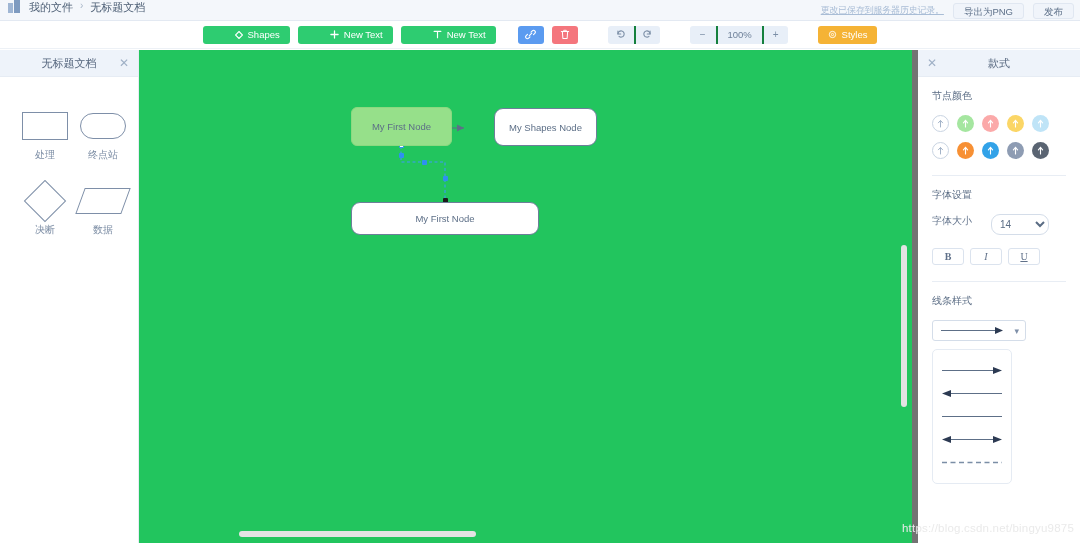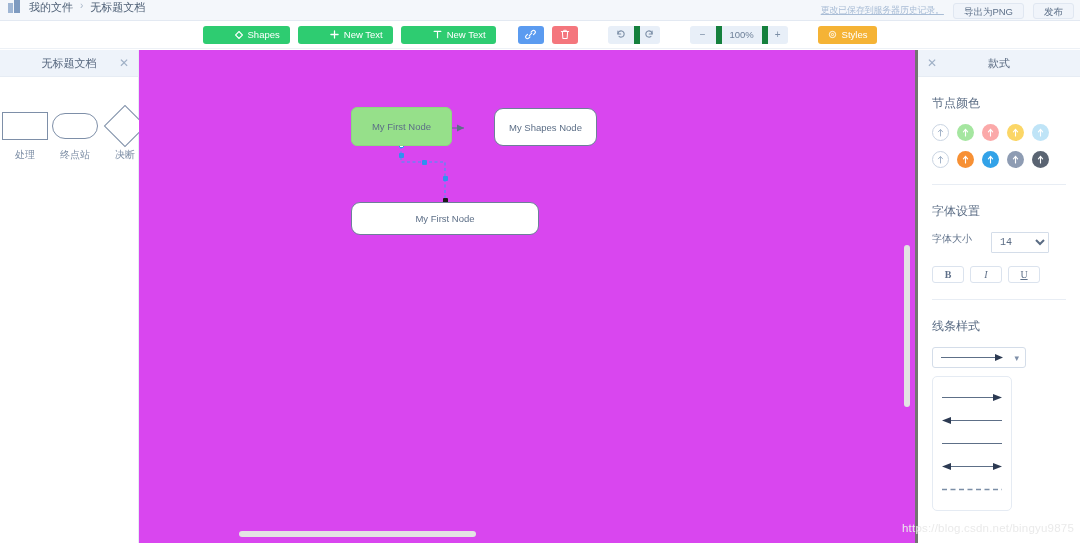--- a/index.html
+++ b/index.html
@@ -90,21 +90,21 @@
     height: 18px; min-width: 26px;
     background: #e8eff8;
     border: none;
     color: #7b8ea6;
     font-size: 10px;
     display: inline-flex; align-items: center; justify-content: center;
     font-family: inherit;
   }
   .tb-group .tbs:first-child { border-radius: 3px 0 0 3px; }
   .tb-group .tbs:last-child  { border-radius: 0 3px 3px 0; }
-  .tb-group .tbs + .tbs { border-left: 6px solid #15803d; }
+  .tb-group .tbs + .tbs { border-left: 2px solid #15803d; }
   .zoomval { min-width: 46px; font-size: 9.5px; color: #6e8099; }
   .spacer-lg { width: 14px; }
   .spacer-sm { width: 6px; }
 
   
   .workspace {
     position: absolute;
     top: 50px; left: 0; right: 0; bottom: 0;
     display: flex;
     background: #ffffff;
@@ -126,38 +126,38 @@
     border-bottom: 1px solid #e6ecf4;
   }
   .panel-head .xclose {
     position: absolute; right: 9px; top: 50%;
     transform: translateY(-50%);
     font-size: 12px; color: #9fb0c6; line-height: 1;
   }
   .panel-head.right .xclose { right: auto; left: 9px; }
   .shape-grid {
     display: grid;
-    grid-template-columns: 1fr 1fr 1fr 1fr;
+    grid-template-columns: 1fr 1fr;
     row-gap: 22px;
-    padding: 32px 6px 0 0;
+    padding: 32px 6px 0 16px;
     justify-items: center;
   }
   .shape-cell { display: flex; flex-direction: column; align-items: center; gap: 5px; }
   .shape-cell .sname { font-size: 10px; color: #7d8ea5; }
   .sw { width: 50px; height: 34px; display: flex; align-items: center; justify-content: center; }
   .sh-rect { width: 46px; height: 28px; border: 1.4px solid #7e8fa8; background: #fff; }
   .sh-diamond { width: 30px; height: 30px; border: 1.4px solid #7e8fa8; transform: rotate(45deg); background: #fff; }
   .sh-round { width: 46px; height: 26px; border: 1.4px solid #7e8fa8; border-radius: 14px; background: #fff; }
   .sh-para { width: 46px; height: 26px; border: 1.4px solid #7e8fa8; transform: skewX(-20deg); background: #fff; }
 
   
   .canvaswrap {
     flex: 1; position: relative; overflow: hidden;
-    background: #d946ef;
-    border-right: 3px solid #737373;
+    background: #22c55e;
+    border-right: 6px solid #737373;
   }
   .canvas { position: absolute; inset: 0; }
 
   .node {
     position: absolute;
     display: flex; align-items: center; justify-content: center;
     font-size: 9.5px;
     color: #5d6f87;
     text-align: center;
   }
@@ -200,43 +200,43 @@
   }
 
   
   .rpanel {
     width: 162px; flex: none;
     background: #ffffff;
     display: flex; flex-direction: column;
   }
   .rsection { padding: 0 14px; }
   .rlabel {
-    font-size: 12px; color: #5a6c84;
-    margin-top: 18px; margin-bottom: 12px;
+    font-size: 10px; color: #5a6c84;
+    margin-top: 12px; margin-bottom: 12px;
   }
   .swatch-rows { display: flex; flex-direction: column; gap: 10px; }
   .swatch-row { display: flex; gap: 8px; }
   .sw-dot {
     width: 17px; height: 17px; border-radius: 50%;
     display: flex; align-items: center; justify-content: center;
     position: relative;
   }
   .sw-dot.ring { background: #ffffff; border: 1px solid #c9d4e2; }
   .sw-dot svg { display: block; }
   .rdivider { height: 1px; background: #e8edf4; margin: 16px 14px 0 14px; }
 
   .fontrow { display: flex; align-items: flex-start; gap: 19px; }
   .fontrow .flabel { font-size: 10px; color: #64758d; white-space: nowrap; }
   .fsel {
     width: 58px; height: 21px;
-    border: 1px solid #d4dde9; border-radius: 1px;
+    border: 1px solid #d4dde9; border-radius: 9px;
     background: #fff;
     font-size: 10px; color: #5a6c84;
     padding: 0 4px;
-    font-family: Liberation Mono, monospace;
+    font-family: Liberation Sans, sans-serif;
   }
   .biu { display: flex; gap: 6px; margin-top: 13px; }
   .biu button {
     width: 32px; height: 17px;
     border: 1px solid #dbe3ee; border-radius: 3px;
     background: #fff;
     font-size: 10px; color: #5f7089;
     display: flex; align-items: center; justify-content: center;
     font-family: "Liberation Serif", serif;
   }

